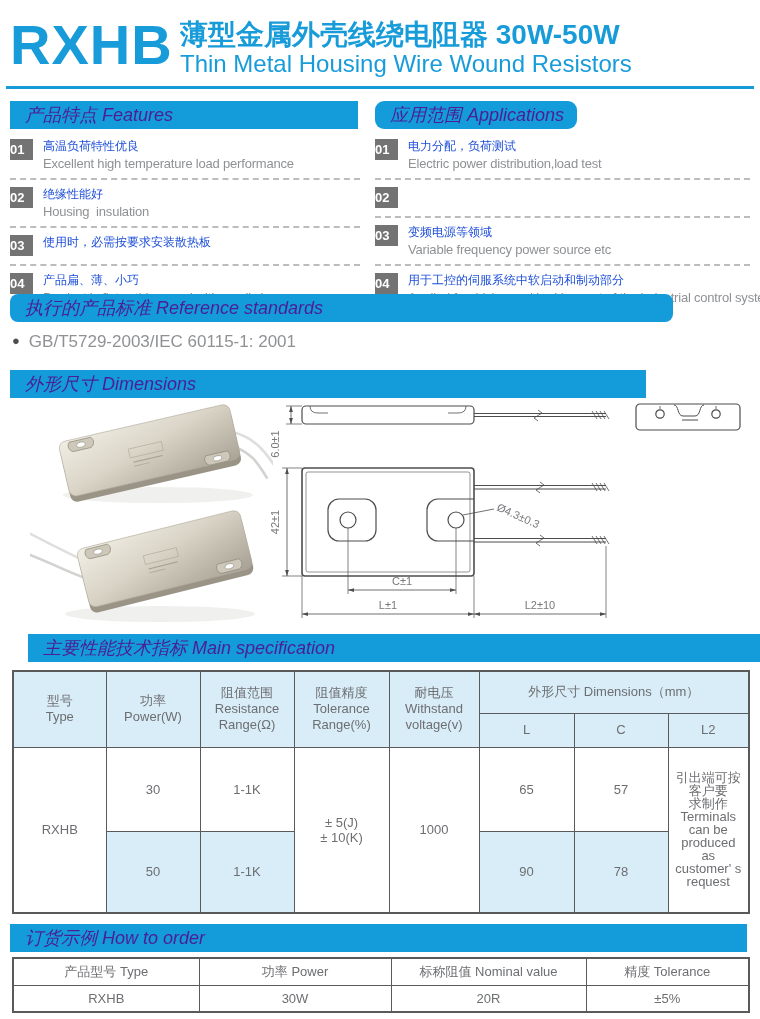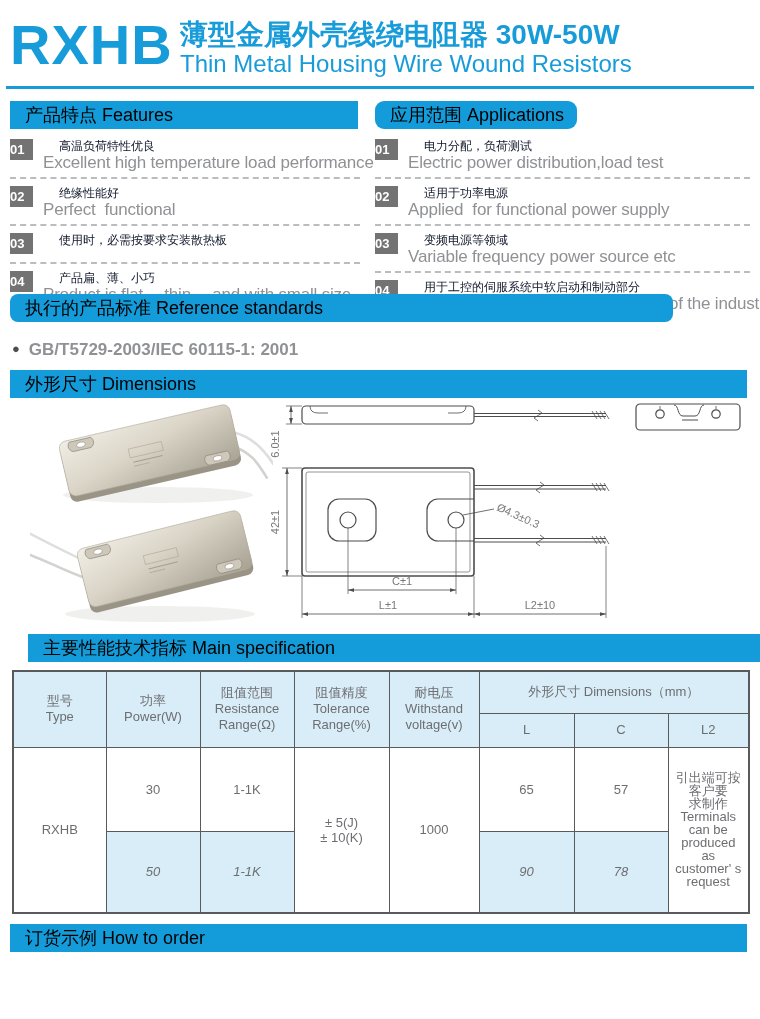--- a/index.html
+++ b/index.html
@@ -8,46 +8,46 @@
   .page { position:absolute; inset:0; width:760px; height:1019px;padding-left:48px; }
 
   
   .logo { position:absolute; left:10px; top:12px; font-size:56px; font-weight:bold;
     color:#189cd9; letter-spacing:1px; }
   .title-cn { position:absolute; left:180px; top:16px; font-size:28px; font-weight:bold; color:#189cd9;text-align:center; }
   .title-en { position:absolute; left:180px; top:50px; font-size:24px; color:#189cd9; }
   .rule { position:absolute; left:6px; top:86px; width:748px; height:3px; background:#189cd9; }
 
   
-  .banner { position:absolute; height:28px; background:#149cda; color:#000000;
-    font-size:18px; line-height:28px; padding-left:15px; overflow:hidden; white-space:nowrap; }
+  .banner { position:absolute; height:28px; background:#149cda; color:#4c1d95;
+    font-size:18px; line-height:28px; padding-left:15px; overflow:hidden; white-space:nowrap;font-style:italic; }
 
   
   .ilist { position:absolute; top:134px; }
   .item { display:flex; align-items:flex-start; min-height:36px; padding:2px 0 5px;
     border-bottom:2px dashed #babcbe; margin-bottom:2px; }
   .item.last { border-bottom:none; }
   .numbox { flex:none; width:23px; height:21px; background:#737373; color:#fff; font-size:13px;
     font-weight:bold; text-align:left; line-height:21px; margin:3px 10px 0 0; }
-  .cn { font-size:12px; color:#0f172a; line-height:15px; white-space:pre;margin-left:16px; }
-  .en { font-size:17px; color:#8f9194; line-height:18px; white-space:pre; letter-spacing:-0.2px; }
-
-  .std-line { position:absolute; left:12px; top:340px; font-size:17px; color:#8f9194;font-weight:bold; }
+  .cn { font-size:12px; color:#1d4ed8; line-height:15px; white-space:pre; }
+  .en { font-size:13px; color:#8f9194; line-height:18px; white-space:pre; letter-spacing:-0.2px; }
+
+  .std-line { position:absolute; left:12px; top:332px; font-size:17px; color:#8f9194; }
   .bullet { color:#4d4d4f; font-size:13px; margin-right:9px; position:relative; top:-2px; }
 
   
   .abs { position:absolute; }
 
   
   table { border-collapse:collapse; table-layout:fixed; }
   .spec-table { position:absolute; left:12px; top:670px; width:736px; border:2px solid #595a5c; }
   .spec-table td { border:1px solid #595a5c; text-align:center; vertical-align:middle;
     color:#6d6e71; font-size:13px; padding:1px; }
   .th { background:#d9edf8; font-size:12.5px; line-height:16px; }
-  .altbg { background:#d9edf8;font-style:italic; }
+  .altbg { background:#d9edf8; }
   .pre { white-space:pre-line; }
   .l2note { font-size:11px; line-height:13px; }
   .hr1 td { height:42px; } .hr2 td { height:34px; }
   .dr1 td { height:84px; } .dr2 td { height:82px; }
 
   
   .order-table { position:absolute; left:12px; top:957px; width:736px; border:2px solid #595a5c; }
   .order-table td { border:1px solid #595a5c; text-align:center; vertical-align:middle;
     color:#6d6e71; font-size:13px; height:27px; }
 
@@ -66,21 +66,21 @@
   <div class="banner" style="left:10px; top:101px; width:348px;">产品特点 Features</div>
   <div class="ilist" style="left:10px; width:350px;">
     <div class="item">
       <span class="numbox">01</span>
       <span><span class="cn">高温负荷特性优良</span><br>
       <span class="en">Excellent high temperature load performance</span></span>
     </div>
     <div class="item">
       <span class="numbox">02</span>
       <span><span class="cn">绝缘性能好</span><br>
-      <span class="en">Perfect  functional</span></span>
+      <span class="en">Housing  insulation</span></span>
     </div>
     <div class="item">
       <span class="numbox">03</span>
       <span><span class="cn">使用时，必需按要求安装散热板</span><br>
       </span>
     </div>
     <div class="item last">
       <span class="numbox">04</span>
       <span><span class="cn">产品扁、薄、小巧</span><br>
       <span class="en">Product is flat， thin， and with small size</span></span>
@@ -89,41 +89,39 @@
 
   <div class="banner" style="left:375px; top:101px; width:202px;border-radius:9px;">应用范围 Applications</div>
   <div class="ilist" style="left:375px; width:375px;">
     <div class="item">
       <span class="numbox">01</span>
       <span><span class="cn">电力分配，负荷测试</span><br>
       <span class="en">Electric power distribution,load test</span></span>
     </div>
     <div class="item">
       <span class="numbox">02</span>
-      <span><span class="cn">适用于功率电源</span><br>
-      <span class="en">Applied  for functional power supply</span></span>
     </div>
     <div class="item">
       <span class="numbox">03</span>
       <span><span class="cn">变频电源等领域</span><br>
       <span class="en">Variable frequency power source etc</span></span>
     </div>
     <div class="item last">
       <span class="numbox">04</span>
       <span><span class="cn">用于工控的伺服系统中软启动和制动部分</span><br>
       <span class="en">Applied for driving and braking part of the industrial control system</span></span>
     </div>
   </div>
 
   <div class="banner" style="left:10px; top:294px; width:663px;border-radius:8px;">执行的产品标准 Reference standards</div>
   <div class="std-line">
     <span class="bullet">●</span><span>GB/T5729-2003/IEC 60115-1: 2001</span>
   </div>
 
-  <div class="banner" style="left:10px; top:370px; width:737px;">外形尺寸 Dimensions</div>
+  <div class="banner" style="left:10px; top:370px; width:636px;">外形尺寸 Dimensions</div>
 
   <svg class="abs" style="left:38px; top:399px;" width="235" height="108" viewBox="0 0 235 108">
     <defs>
       <linearGradient id="m1" x1="0" y1="0" x2="1" y2="1">
         <stop offset="0" stop-color="#f0ede4"></stop>
           <stop offset="0.45" stop-color="#dad5c7"></stop>
         <stop offset="1" stop-color="#a9a395"></stop>
       </linearGradient>
     </defs>
     <ellipse cx="120" cy="96" rx="95" ry="8" fill="#f0f0ee"></ellipse>
@@ -314,14 +312,36 @@
       <td class="altbg">50</td>
       <td class="altbg">1-1K</td>
       <td class="altbg">90</td>
       <td class="altbg">78</td>
     </tr>
   </tbody>
     </table>
 
   <div class="banner" style="left:10px; top:924px; width:737px;">订货示例  How to order</div>
 
+  <table class="order-table">
+    <colgroup>
+      <col style="width:186px">
+        <col style="width:192px">
+        <col style="width:195px">
+        <col style="width:163px">
+    </colgroup>
+    <tbody>
+        <tr>
+      <td>产品型号  Type</td>
+      <td>功率 Power</td>
+      <td>标称阻值 Nominal value</td>
+      <td>精度 Tolerance</td>
+    </tr>
+    <tr>
+      <td>RXHB</td>
+      <td>30W</td>
+      <td>20R</td>
+      <td>±5%</td>
+    </tr>
+  </tbody>
+    </table>
 
 </div>
 
 </body></html>

